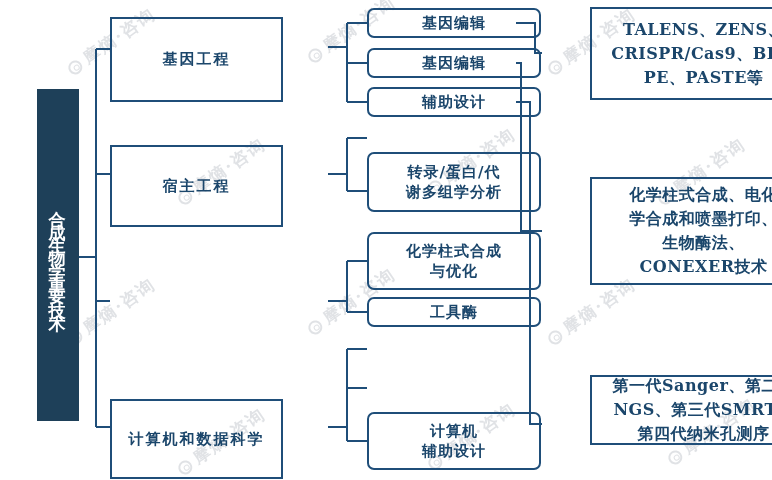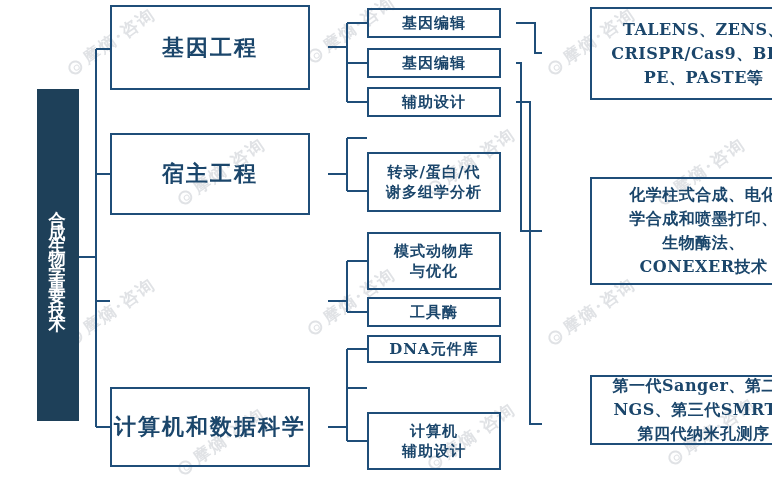--- a/index.html
+++ b/index.html
@@ -25,22 +25,22 @@
   
   .connectors{position:absolute;left:0;top:0;z-index:1;}
   .connectors path{stroke:#1f4e79;stroke-width:2;fill:none;}
   
   .box{
     position:absolute;z-index:2;box-sizing:border-box;background:transparent;
     border:2px solid #1f4e79;color:#1b466b;font-weight:bold;
     display:flex;align-items:center;justify-content:center;
     text-align:center;white-space:pre-line;
   }
-  .main-box{left:110px;width:200px;font-size:22px;letter-spacing:2px;}
-  .child-box{left:367px;width:134px;font-size:15px;letter-spacing:1px;line-height:1.35;}
+  .main-box{left:110px;width:173px;font-size:15px;letter-spacing:2px;margin-top:12px;}
+  .child-box{left:367px;width:174px;font-size:15px;letter-spacing:1px;line-height:1.35;border-radius:7px;}
   .anno-box{left:542px;width:227px;font-size:16px;line-height:1.5;letter-spacing:.5px;margin-left:48px;}
   
   .root-bar{
     position:absolute;z-index:2;left:37px;top:89px;width:42px;height:332px;
     background:#1e4059;color:#ffffff;
     writing-mode:vertical-rl;text-orientation:upright;
     display:flex;align-items:center;justify-content:center;
     font-size:17px;font-weight:bold;letter-spacing:13px;
   }
 </style>
@@ -117,24 +117,23 @@
 
   <div class="box main-box" style="top:5px;height:85px"><span>基因工程</span></div>
   <div class="box main-box" style="top:133px;height:82px"><span>宿主工程</span></div>
   <div class="box main-box" style="top:387px;height:80px"><span>计算机和数据科学</span></div>
 
   <div class="box child-box" style="top:8px;height:30px"><span>基因编辑</span></div>
   <div class="box child-box" style="top:48px;height:30px"><span>基因编辑</span></div>
   <div class="box child-box" style="top:87px;height:30px"><span>辅助设计</span></div>
   <div class="box child-box" style="top:152px;height:60px"><span>转录/蛋白/代
 谢多组学分析</span></div>
-  <div class="box child-box" style="top:232px;height:58px"><span>模式动物库
+  <div class="box child-box" style="top:232px;height:58px"><span>化学柱式合成
 与优化</span></div>
   <div class="box child-box" style="top:297px;height:30px"><span>工具酶</span></div>
-  <div class="box child-box" style="top:335px;height:28px"><span>DNA元件库</span></div>
   <div class="box child-box" style="top:412px;height:58px"><span>计算机
 辅助设计</span></div>
 
   <div class="box anno-box" style="top:7px;height:93px"><span>TALENS、ZENS、
 CRISPR/Cas9、BE、
 PE、PASTE等</span></div>
   <div class="box anno-box" style="top:177px;height:108px"><span>化学柱式合成、电化
 学合成和喷墨打印、
 生物酶法、
 CONEXER技术</span></div>

